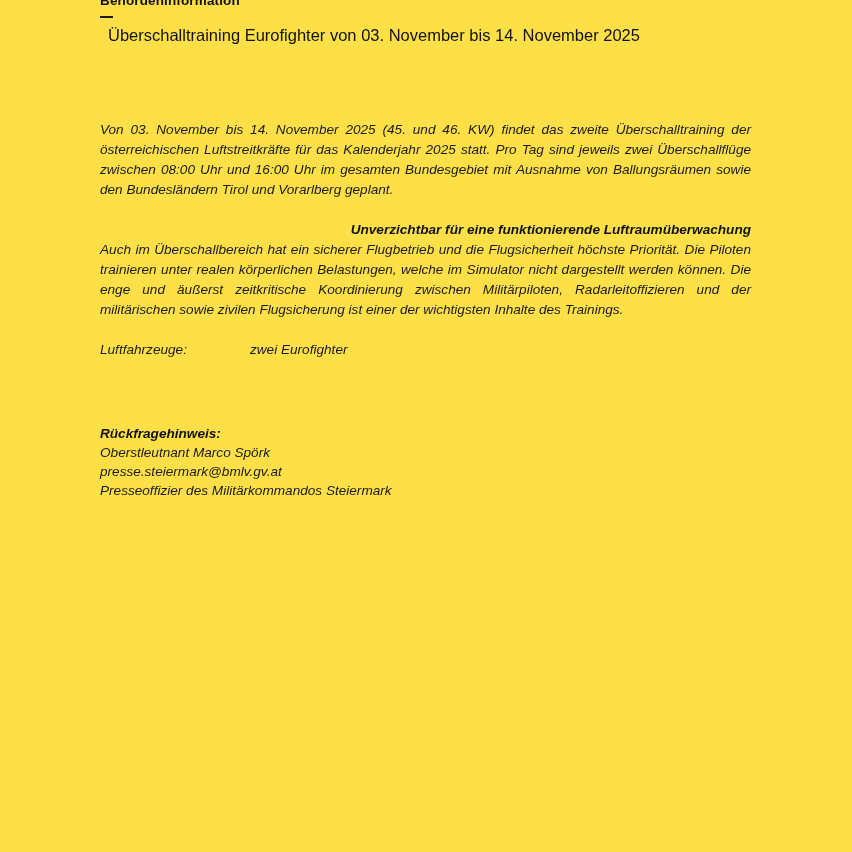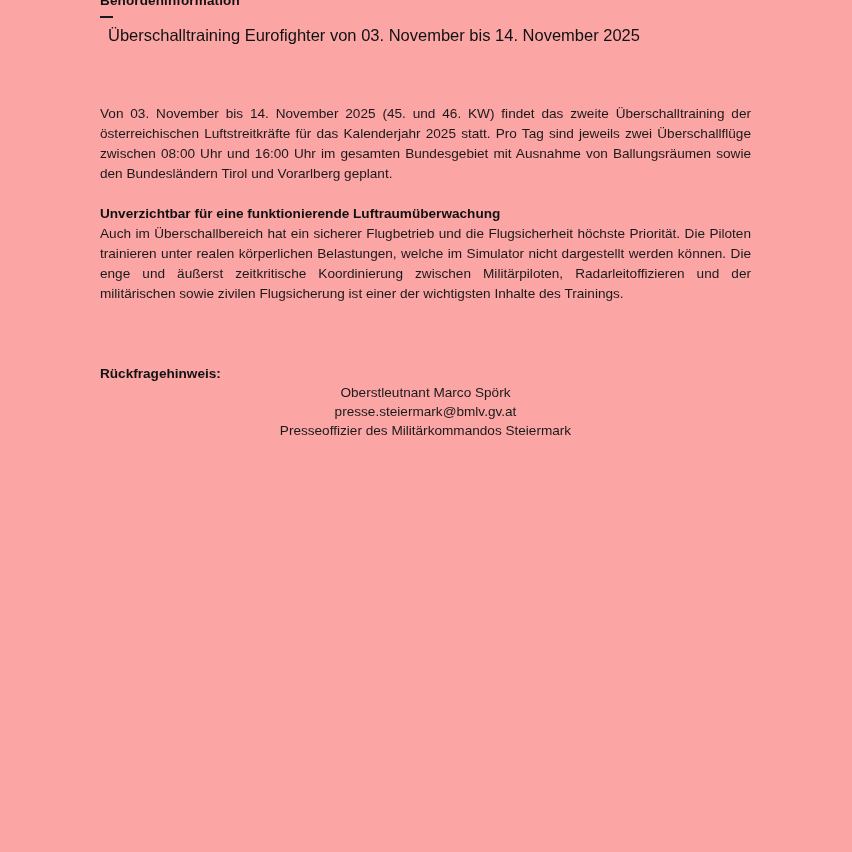--- a/index.html
+++ b/index.html
@@ -14,21 +14,21 @@
     overflow: hidden;
     font-family: "Liberation Sans", "DejaVu Sans", sans-serif;
     color: #1a1a1a;
     -webkit-font-smoothing: antialiased;
   }
 
   .page {
     position: relative;
     width: 852px;
     height: 852px;
-    background: #fca5a5;
+    background: #fde047;
   }
 
   
   .content {
     position: absolute;
     left: 100px;
     top: 0;
     width: 651px;
   }
 
@@ -64,42 +64,43 @@
     font-weight: 400;
     line-height: 22px;
     white-space: nowrap;
     color: #111111;
   }
 
   
   .body-block {
     position: absolute;
     left: 0;
-    top: 104px;
+    top: 120px;
     width: 651px;
+    font-style: italic;
   }
 
   p.para {
     margin: 0;
     font-size: 13.6px;
     line-height: 20px;
     text-align: justify;
     text-justify: inter-word;
     color: #1a1a1a;
   }
 
   .spacer-1 { height: 20px; }
   .spacer-2 { height: 40px; }
 
   h2.subhead {
     margin: 0;
     font-size: 13.6px;
     font-weight: 700;
     line-height: 20px;
-    text-align: left;
+    text-align: right;
     color: #111111;
   }
 
   
   .spec-line {
     display: block;
     font-size: 13.6px;
     line-height: 20px;
     white-space: nowrap;
   }
@@ -109,30 +110,30 @@
   }
   .spec-value {
     display: inline-block;
   }
 
   
   .contact {
     font-size: 13.6px;
     line-height: 19px;
     text-align: left;
+    margin-top: 24px;
   }
   .contact .label {
     font-weight: 700;
     display: block;
     color: #111111;
   }
   .contact .line {
     display: block;
     color: #1a1a1a;
-    text-align: center;
   }
 </style>
 </head>
 <body>
 
 <div class="page">
   <div class="content">
 
     <div class="masthead">
       <div class="org-line">Behördeninformation</div>
@@ -146,20 +147,23 @@
 
       <div class="spacer-1"></div>
 
       <h2 class="subhead">Unverzichtbar für eine funktionierende Luftraumüberwachung</h2>
 
 
       <p class="para">Auch im Überschallbereich hat ein sicherer Flugbetrieb und die Flugsicherheit höchste Priorität. Die Piloten trainieren unter realen körperlichen Belastungen, welche im Simulator nicht dargestellt werden können. Die enge und äußerst zeitkritische Koordinierung zwischen Militärpiloten, Radarleitoffizieren und der militärischen sowie zivilen Flugsicherung ist einer der wichtigsten Inhalte des Trainings.</p>
 
       <div class="spacer-1"></div>
 
+      <div class="spec-line">
+        <span class="spec-label">Luftfahrzeuge:</span><span class="spec-value">zwei Eurofighter</span>
+      </div>
 
       <div class="spacer-2"></div>
 
       <div class="contact">
         <span class="label">Rückfragehinweis:</span>
         <span class="line">Oberstleutnant Marco Spörk</span>
         <span class="line">presse.steiermark@bmlv.gv.at</span>
         <span class="line">Presseoffizier des Militärkommandos Steiermark</span>
       </div>
 

